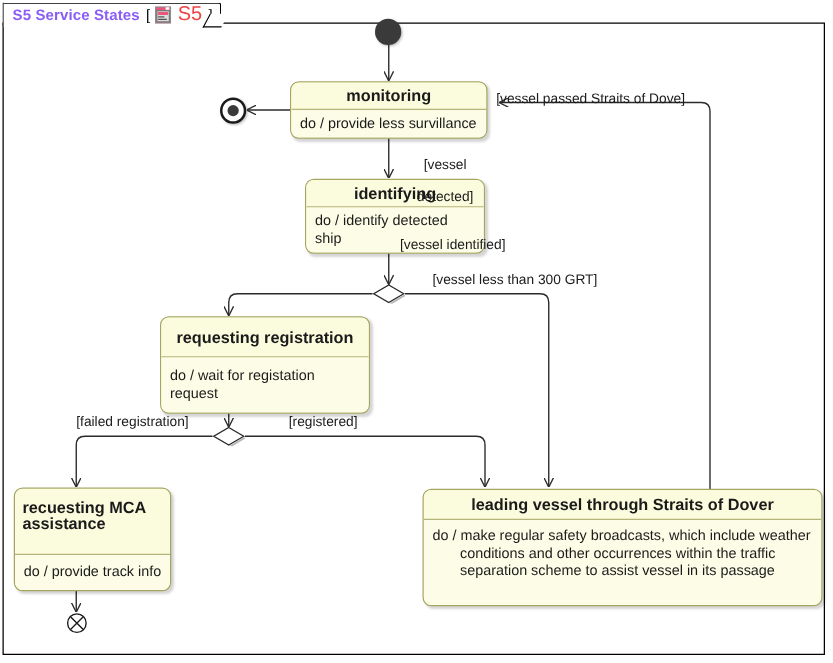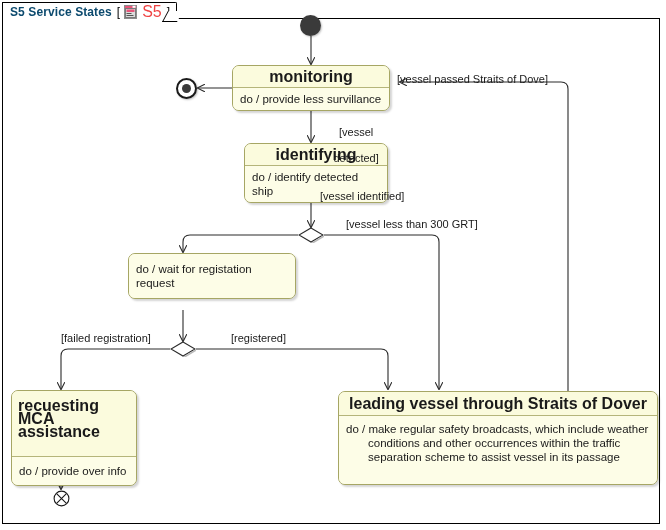--- a/index.html
+++ b/index.html
@@ -52,21 +52,21 @@
     height: 10px;
     background: #ffffff;
     border-left: 1px solid #000000;
     transform: skewX(-28deg);
     transform-origin: bottom left;
     border-bottom: 1px solid #000000;
   }
   .tab-title {
     font-size: 12px;
     font-weight: bold;
-    color: #0c4a6e;
+    color: #8b5cf6;
     letter-spacing: 0.1px;
   }
   .tab-bracket {
     font-size: 12px;
     color: #000000;
     margin-left: 5px;
   }
   .tab-name {
     font-size: 16px;
     color: #ef4444;
@@ -87,21 +87,21 @@
     position: absolute;
     box-sizing: border-box;
     border: 1px solid #a6a664;
     border-radius: 7px;
     background: #fbfbdd;
     box-shadow: 2px 2px 2px rgba(0,0,0,0.17);
     overflow: hidden;
   }
   .state-title {
     text-align: center;
-    font-size: 16px;
+    font-size: 13px;
     font-weight: bold;
     color: #1a1a1a;
     padding: 4px 6px 4px 6px;
     line-height: 13px;
     border-bottom: 1px solid #b5b57a;
     background: #fbfbdd;
   }
   .state-body {
     font-size: 11.5px;
     color: #1a1a1a;
@@ -259,29 +259,30 @@
     <div class="state-title">monitoring</div>
     <div class="state-body">do / provide less survillance</div>
   </div>
 
   <div class="state" style="left:244px; top:143px; width:144px;">
     <div class="state-title">identifying</div>
     <div class="state-body">do / identify detected ship</div>
   </div>
 
   <div class="state" style="left:128px; top:253px; width:168px;">
+    <div class="state-title" style="padding-top:9px; padding-bottom:9px;">requesting registration</div>
     <div class="state-body" style="padding-top:8px; padding-bottom:8px;">do / wait for registation request</div>
   </div>
 
   <div class="state" style="left:11px; top:390px; width:126px;">
     <div class="state-title body-center" style="padding-top:8px; padding-bottom:18px;">
       <span>recuesting MCA</span><br>
       <span>assistance</span>
     </div>
-    <div class="state-body" style="padding-top:7px; padding-bottom:7px;">do / provide over info</div>
+    <div class="state-body" style="padding-top:7px; padding-bottom:7px;">do / provide track info</div>
   </div>
 
   <div class="state" style="left:338px; top:391px; width:320px;">
     <div class="state-title" style="padding-top:5px; padding-bottom:5px;">leading vessel through Straits of Dover</div>
     <div class="state-body body-indent" style="padding-top:6px; padding-bottom:20px;">
       <span>do / make regular safety broadcasts, which include weather</span>
       <span class="cont">conditions and other occurrences within the traffic</span>
       <span class="cont">separation scheme to assist vessel in its passage</span>
     </div>
   </div>

